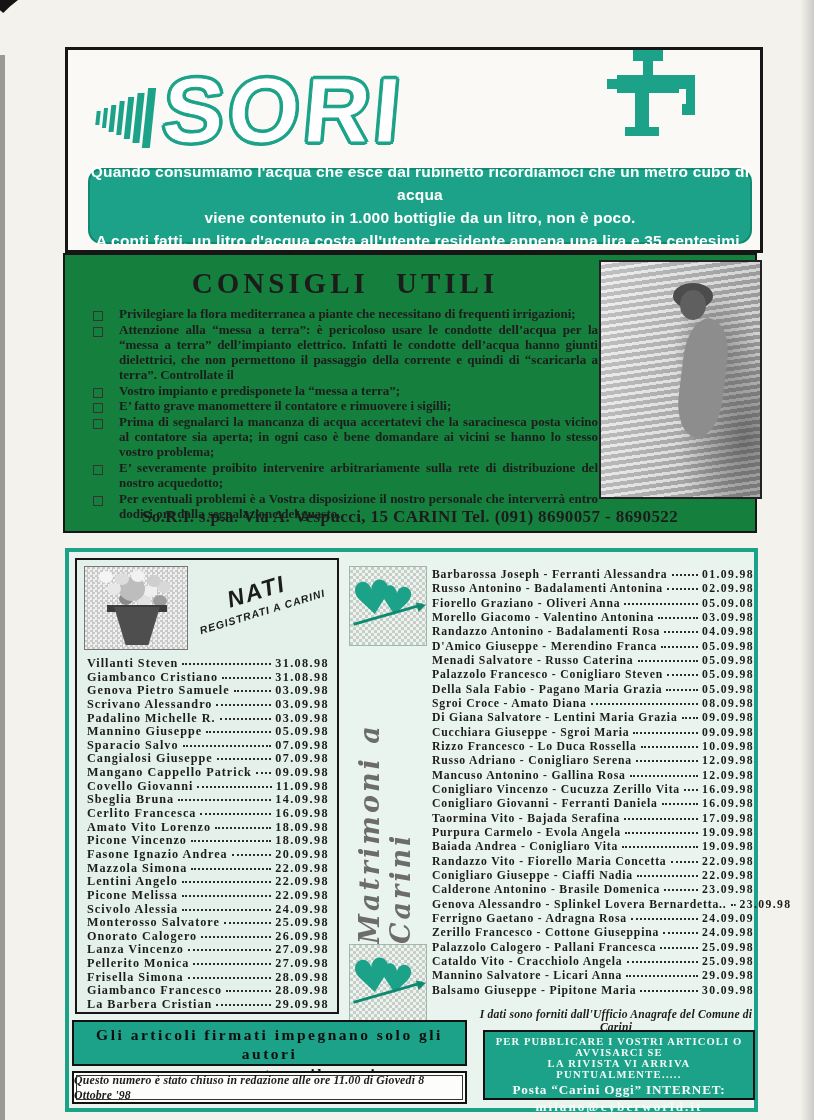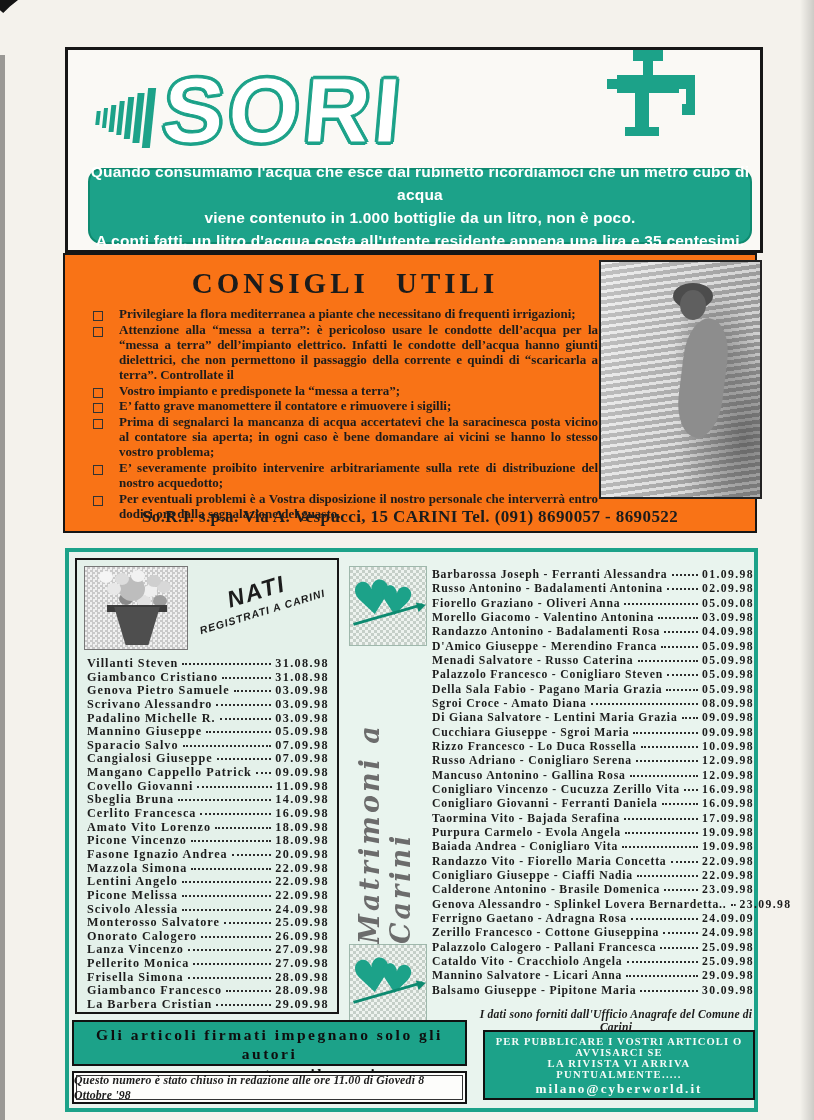--- a/index.html
+++ b/index.html
@@ -25,21 +25,21 @@
   .faucet{position:absolute;right:55px;top:-2px;}
   .company{position:absolute;right:14px;bottom:6px;color:#1ca289;font-weight:bold;font-size:17px;letter-spacing:.4px;}
 
   
   .banner{position:absolute;left:88px;top:168px;width:664px;height:76px;background:#1ca289;border:2px solid #0d8a70;
         border-radius:14px;box-sizing:border-box;display:flex;flex-direction:column;justify-content:center;
         text-align:center;color:#fff;font-family:"Liberation Sans",sans-serif;font-weight:bold;
         font-size:15.5px;line-height:1.5;letter-spacing:.2px;}
 
   
-  .boxB{position:absolute;left:63px;top:253px;width:694px;height:280px;border:2.5px solid #161616;background:#f97316;box-sizing:border-box;}
+  .boxB{position:absolute;left:63px;top:253px;width:694px;height:280px;border:2.5px solid #161616;background:#15803d;box-sizing:border-box;}
   .consigli-title{position:absolute;left:20px;top:12px;width:520px;text-align:center;font-weight:bold;
         font-size:29px;letter-spacing:4px;word-spacing:16px;}
   .bullets{position:absolute;left:28px;top:52px;width:505px;}
   .bullet{display:flex;gap:16px;margin-bottom:1px;font-family:Liberation Serif, serif;}
   .bullet .bx{flex:none;width:8px;height:8px;border:1.4px solid #333;margin-top:4px;background:transparent;}
   .bullet .tx{font-size:13px;font-weight:bold;line-height:14.9px;text-align:justify;}
   .photo{position:absolute;left:534px;top:5px;width:163px;height:239px;border:2px solid #222;box-sizing:border-box;
         background:
          radial-gradient(60px 90px at 72% 38%, rgba(90,90,90,.55), rgba(0,0,0,0) 70%),
          radial-gradient(90px 140px at 90% 75%, rgba(70,70,70,.6), rgba(0,0,0,0) 75%),
@@ -566,18 +566,19 @@
       <div class="u">e ne rappresentano il pensiero</div>
     </div>
 
     <div class="closing">
       <span>Questo numero è stato chiuso in redazione alle ore 11.00  di  Giovedì  8 Ottobre '98</span>
     </div>
 
     <div class="internet">
       <div class="l1">PER PUBBLICARE I VOSTRI ARTICOLI O  AVVISARCI SE</div>
       <div class="l2">LA RIVISTA VI ARRIVA PUNTUALMENTE.....</div>
+      <div class="l3">Posta “Carini Oggi” INTERNET:</div>
       <div class="l4">milano@cyberworld.it</div>
     </div>
   </div>
 
   <div class="edge-right"></div>
 </div>
 
 </body></html>

